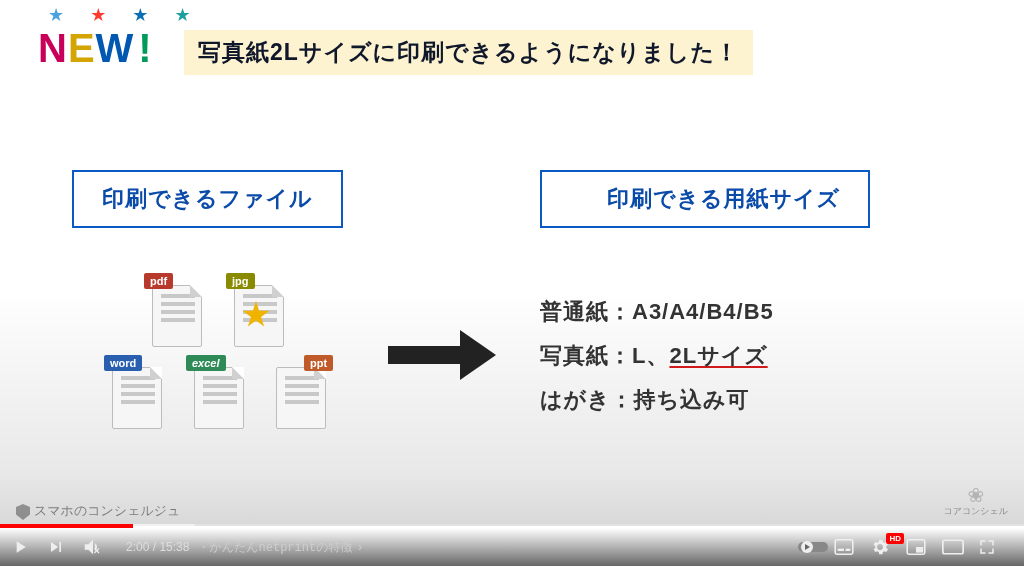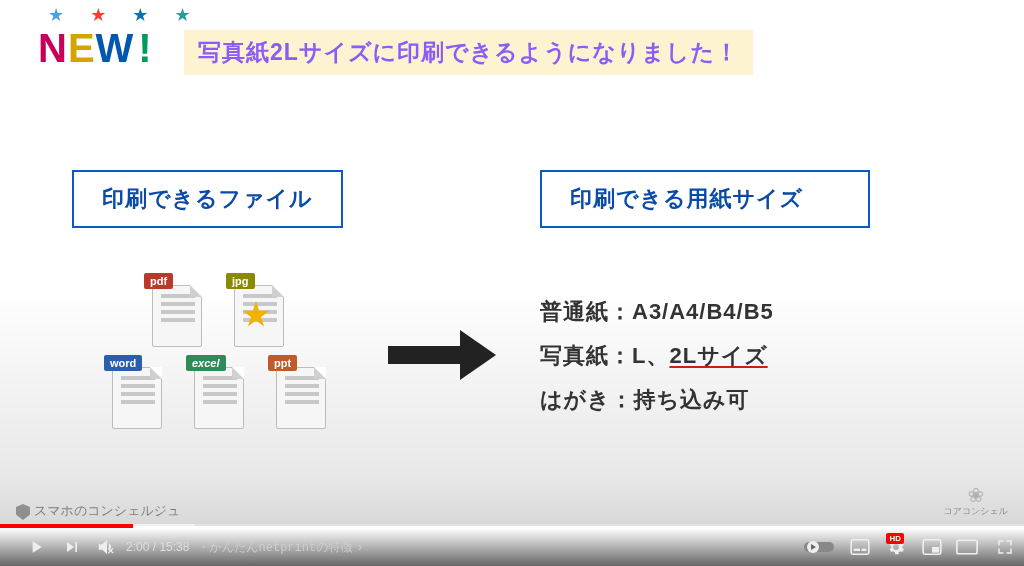--- a/index.html
+++ b/index.html
@@ -14,39 +14,39 @@
   .star-b { color: #ff3b30; }
   .star-c { color: #0b6fb5; }
   .star-d { color: #1ea0a0; }
   .new-text { position: absolute; top: 20px; left: 18px; font-family: "Arial Black", sans-serif; font-weight: 900; font-size: 40px; letter-spacing: 1px; white-space: nowrap; }
   .new-n { color: #c8005a; }
   .new-e { color: #d4a400; }
   .new-w { color: #0058b0; }
   .new-ex { color: #009a5a; padding-left: 4px; }
   
   
-  .headline { position: absolute; left: 184px; top: 30px; background: #fdf3d0; color: #8b5cf6; font-weight: 700; font-size: 23px; padding: 7px 14px; letter-spacing: 1px; white-space: nowrap; }
-  
-  
-  .sect { position: absolute; border: 2px solid #0a59c4; color: #0a4aa8; font-weight: 700; font-size: 22px; padding: 12px 28px; text-align: left; letter-spacing: 1px; background: #fff; white-space: nowrap; }
+  .headline { position: absolute; left: 184px; top: 30px; background: #fdf3d0; color: #0f172a; font-weight: 700; font-size: 23px; padding: 7px 14px; letter-spacing: 1px; white-space: nowrap; }
+  
+  
+  .sect { position: absolute; border: 2px solid #0a59c4; color: #0a4aa8; font-weight: 700; font-size: 22px; padding: 12px 28px; text-align: right; letter-spacing: 1px; background: #fff; white-space: nowrap; }
   .sect-left { left: 72px; top: 170px; }
   .sect-right { left: 540px; top: 170px; width: 330px; }
   
   
   .files { position: absolute; left: 106px; top: 275px; width: 270px; height: 160px; }
   .doc { position: absolute; width: 62px; height: 72px; }
   .page { position: absolute; left: 6px; top: 10px; width: 50px; height: 62px; background: #f6f6f6; border: 1.5px solid #bcbcbc; border-radius: 2px; }
   .page::before { content:""; position:absolute; left:8px; top:8px; width:34px; height:4px; background:#c8c8c8; box-shadow: 0 8px 0 #c8c8c8, 0 16px 0 #c8c8c8, 0 24px 0 #c8c8c8; }
   .page::after { content:""; position:absolute; right:-1px; top:-1px; width:0; height:0; border-top:12px solid #fff; border-left:12px solid #d0d0d0; }
   .tag { position: absolute; left: -2px; top: -2px; font-size: 11px; font-weight: 700; color: #fff; padding: 2px 6px; border-radius: 2px; }
   .tag-pdf { background: #b83a2d; }
   .tag-jpg { background: #8a8a00; }
   .tag-word { background: #2a5fb0; }
   .tag-excel { background: #2e8b57; font-style: italic; }
-  .tag-ppt { background: #c05a2a; }
+  .tag-ppt { background: #c05a2a; margin-left: 36px; }
   .d1 { left: 40px; top: 0; }
   .d2 { left: 122px; top: 0; }
   .d3 { left: 0; top: 82px; }
   .d4 { left: 82px; top: 82px; }
   .d5 { left: 164px; top: 82px; }
   .jpg-deco { position:absolute; left:14px; top:26px; width:28px; height:28px; background:#f0b400; clip-path: polygon(50% 0%, 61% 35%, 98% 35%, 68% 57%, 79% 91%, 50% 70%, 21% 91%, 32% 57%, 2% 35%, 39% 35%); }
   
   
   .arrow { position: absolute; left: 388px; top: 330px; width: 120px; height: 50px; }
   .arrow-bar { position:absolute; left:0; top:16px; width:74px; height:18px; background:#222; }
@@ -61,21 +61,21 @@
   .corner-logo .sym { font-size: 20px; opacity: .5; display:block; line-height: 1; }
   .watermark { position:absolute; left: 16px; bottom: 6px; font-size: 13px; color: rgba(0,0,0,0.45); display:flex; align-items:flex-end; gap:4px; }
   .watermark .shield { width:14px; height:16px; background: rgba(0,0,0,0.35); clip-path: polygon(50% 0, 100% 18%, 100% 65%, 50% 100%, 0 65%, 0 18%); }
   
   
   .progress-rail { position:absolute; left:0; right:0; bottom: 38px; height:4px; background: rgba(255,255,255,0.25); }
   .progress-loaded { position:absolute; left:0; top:0; height:100%; width: 19%; background: rgba(255,255,255,0.5); }
   .progress-played { position:absolute; left:0; top:0; height:100%; width: 13%; background: #ff0000; }
   
   .controls { position:absolute; left:0; right:0; bottom:0; height:38px; display:flex; align-items:center; color:#eee; font-size:12px; padding: 0 10px; background: linear-gradient(to top, rgba(0,0,0,0.6), rgba(0,0,0,0.0)); }
-  .cbtn { width:36px; height:36px; display:flex; align-items:center; justify-content:flex-end; cursor:pointer; }
+  .cbtn { width:36px; height:36px; display:flex; align-items:center; justify-content:flex-start; cursor:pointer; }
   .cbtn svg { fill:#eee; }
   .spacer { flex:1; }
   .time { margin: 8px 8px; color:#ddd; }
   .chapter { color:#ccc;font-family:Liberation Mono, monospace; }
   .chapter .chev { margin-left: 4px; color:#ccc; }
   .hd-badge { background:#ff0000; color:#fff; font-size:8px; font-weight:700; padding:1px 3px; border-radius:2px; position:absolute; top:4px; right:2px; }
   .gear-wrap { position:relative; }
 </style>
 </head>
 <body>

